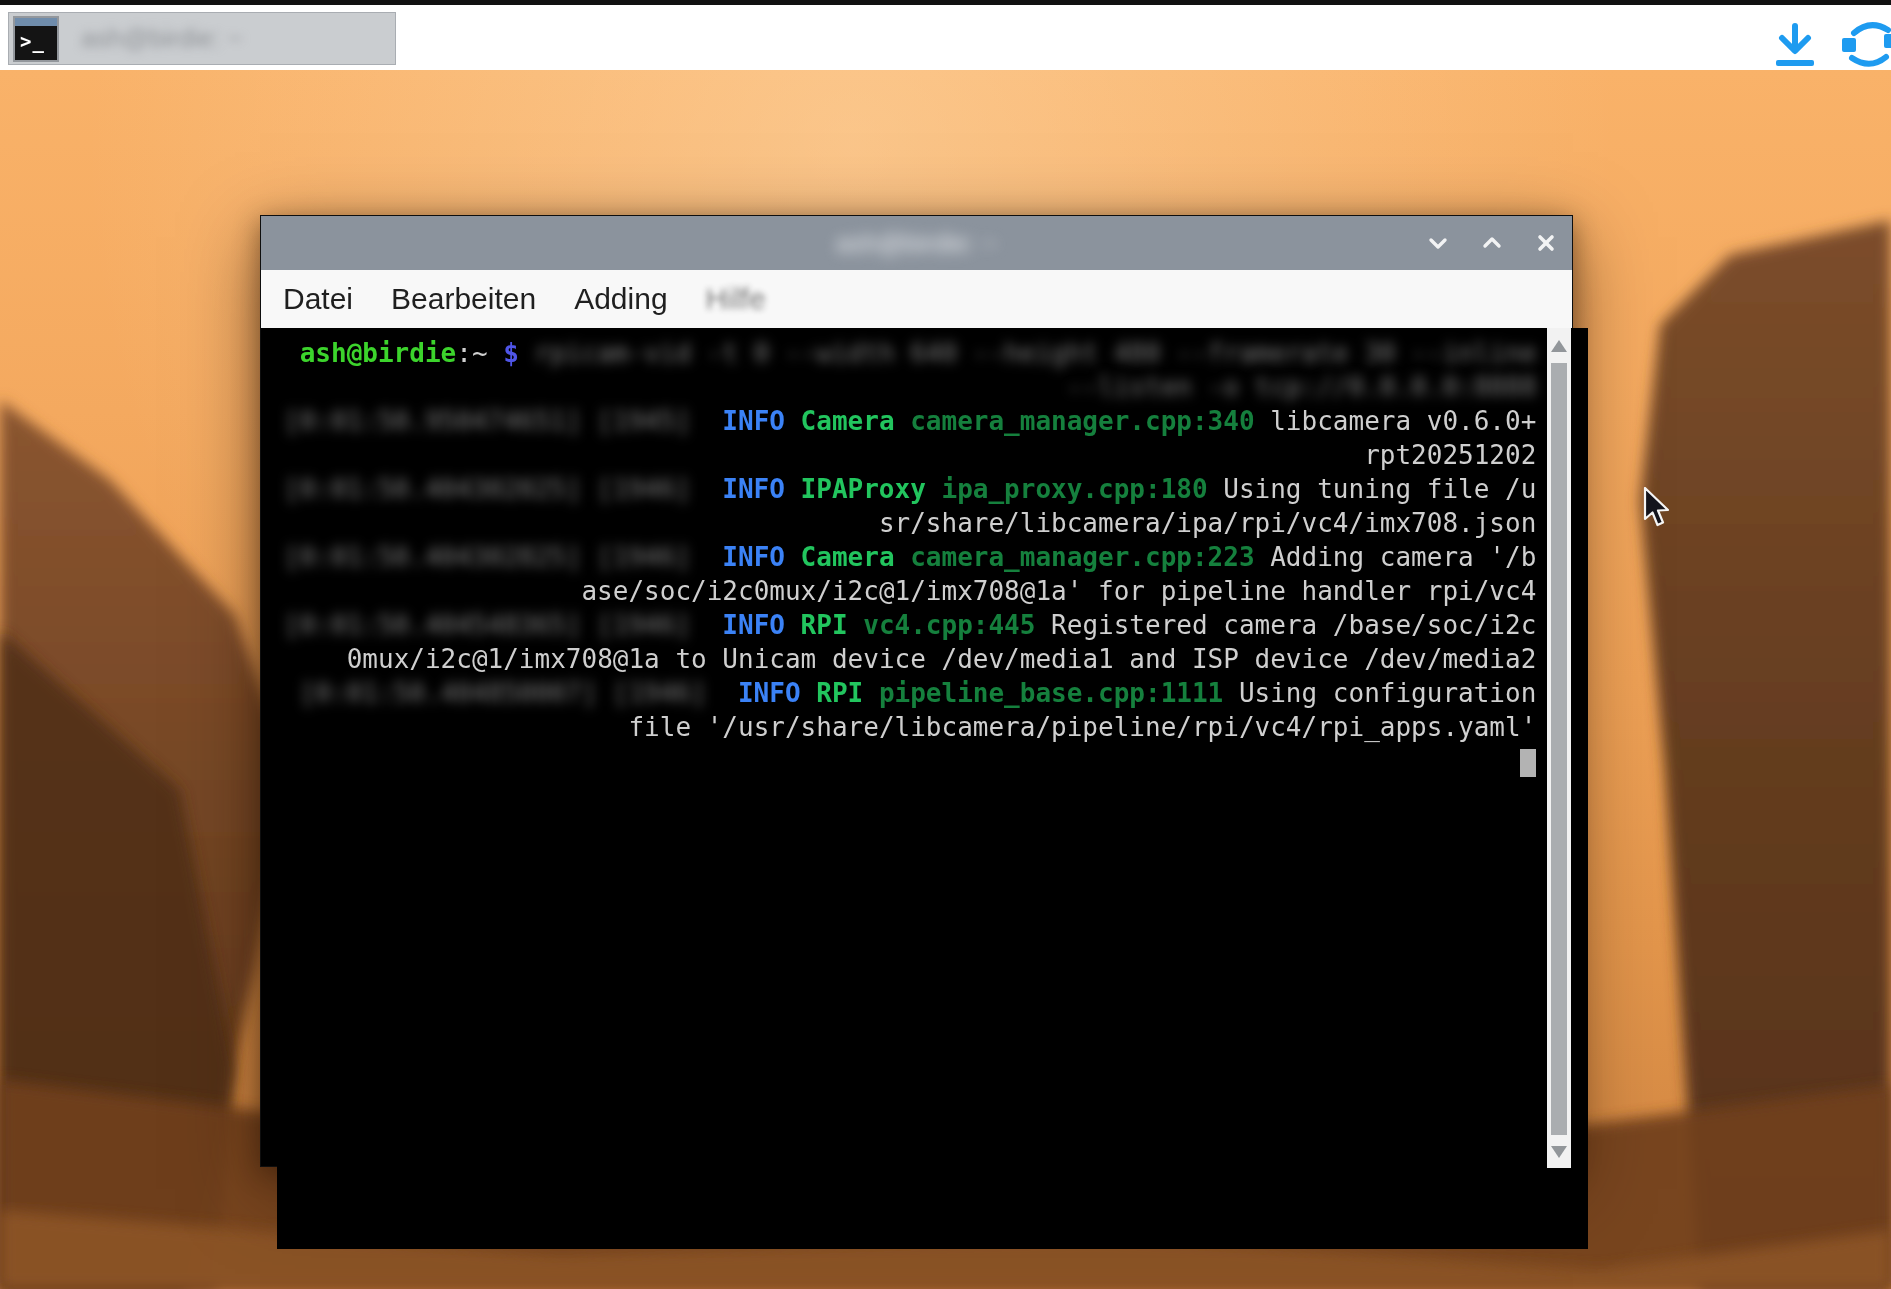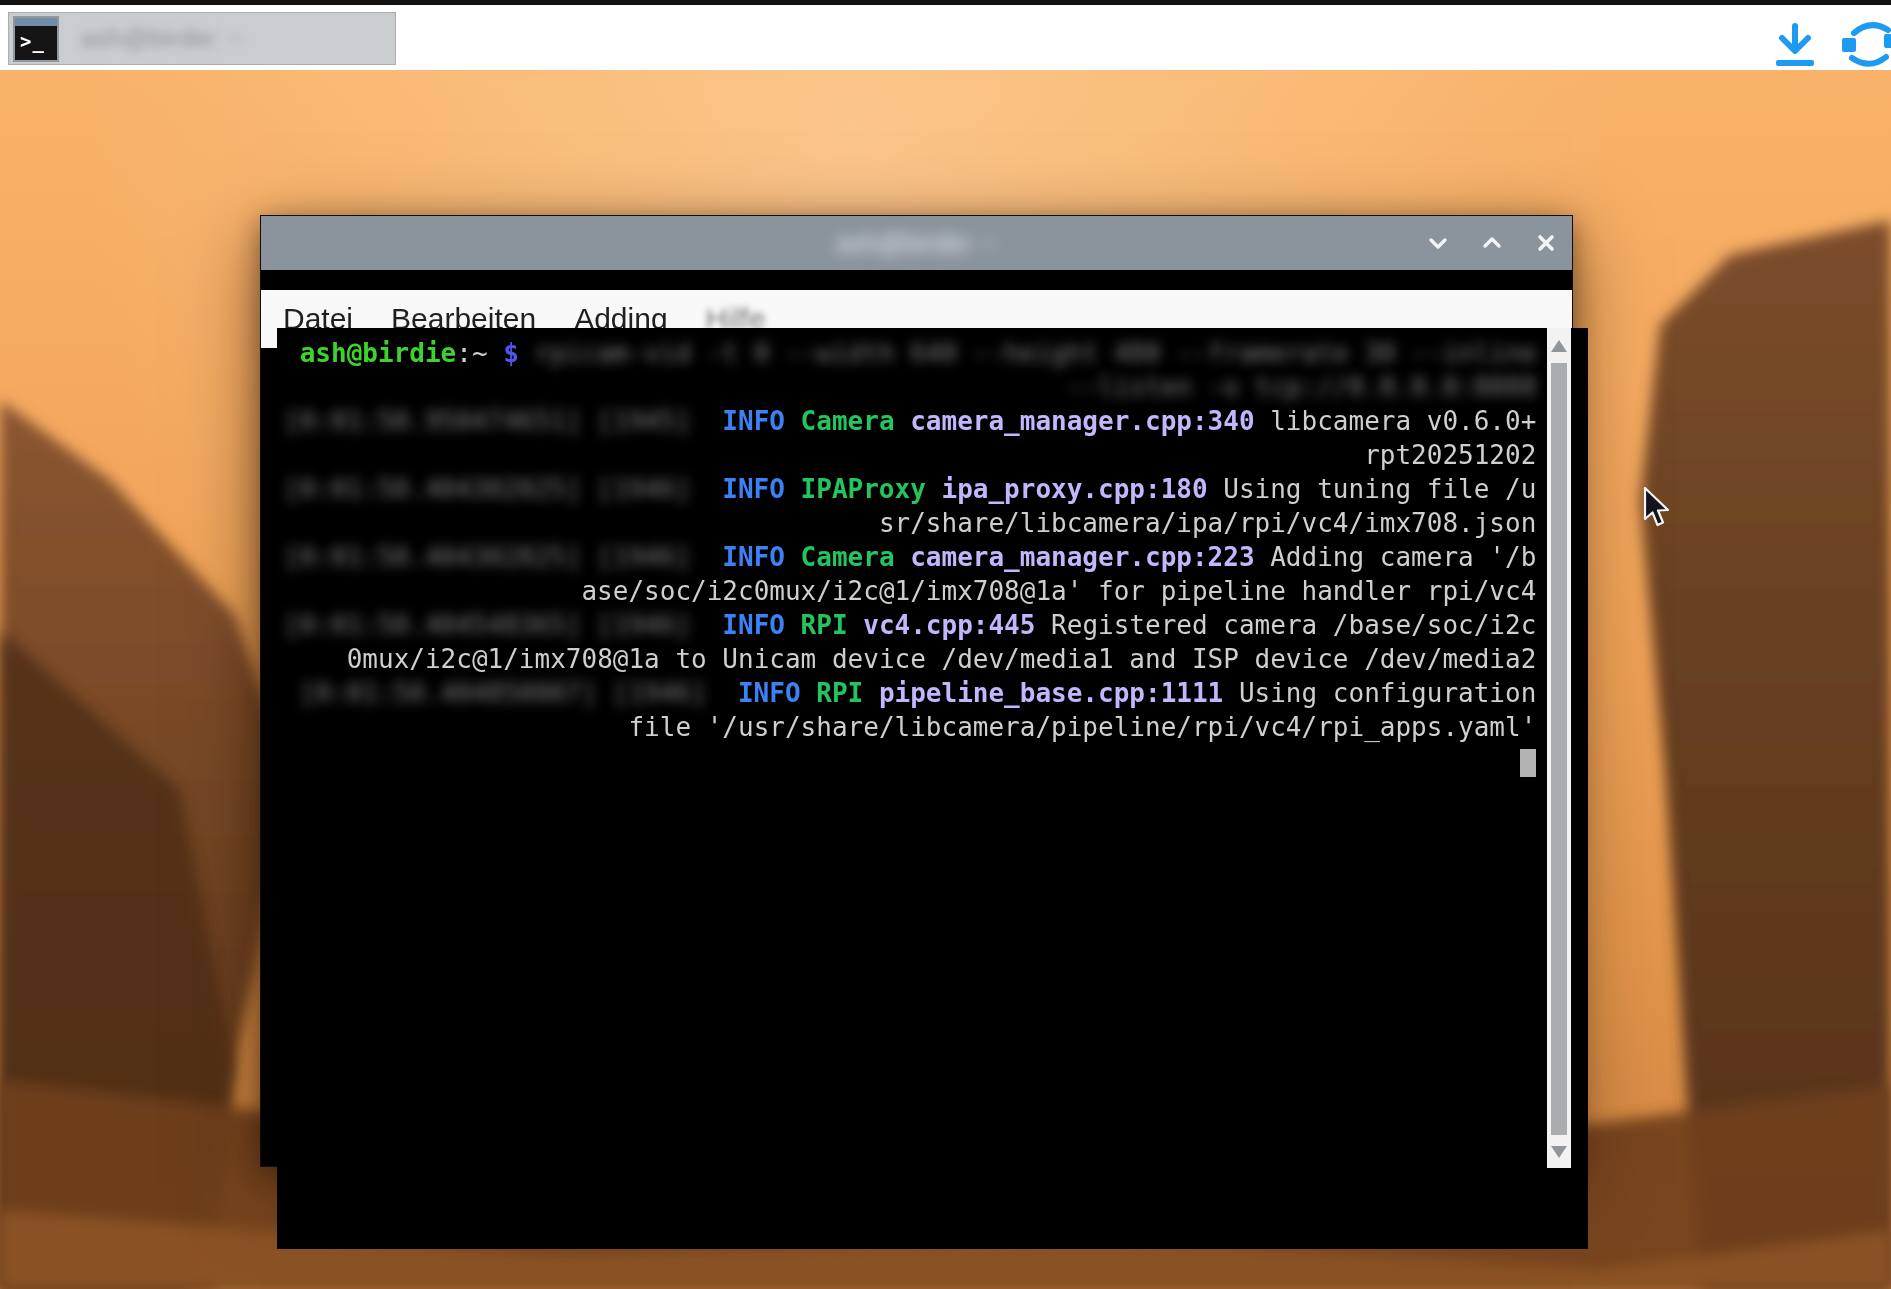--- a/index.html
+++ b/index.html
@@ -35,33 +35,33 @@
   .window { position:absolute; left:260px; top:215px; width:1313px; height:952px; z-index:40;
             box-shadow:0 22px 70px rgba(45,22,5,.55), 0 6px 24px rgba(45,22,5,.45);
             border:1px solid rgba(30,30,30,.45); background:#000; }
   .titlebar { position:absolute; left:0; top:0; width:100%; height:54px; background:#8b939d;
               display:flex; align-items:center; justify-content:center; }
   .titlebar-title { color:#e9ebee; font-size:26px; filter:blur(7px); white-space:nowrap; }
   .win-controls { position:absolute; right:14px; top:0; height:54px; display:flex; align-items:center; gap:30px; }
   .win-btn { width:24px; height:24px; display:flex; align-items:center; justify-content:center; cursor:default; }
 
   .menubar { position:absolute; left:0; top:54px; width:100%; height:58px; background:#f8f8f8;
-             display:flex; align-items:center; padding-left:22px; gap:38px;margin-top:20px; }
+             display:flex; align-items:center; padding-left:22px; gap:38px; }
   .menu-item { font-size:30px; color:#1f1f1f; white-space:nowrap; }
   .menu-blur { filter:blur(3px); opacity:.6; }
 
   .terminal { position:absolute; left:16px; top:112px; width:100%; height:921px; background:#000; overflow:hidden;text-align:right; }
   .terminal-text { position:absolute; left:7px; top:8px; font-family:"DejaVu Sans Mono",monospace;
                    font-size:26px; line-height:34px; white-space:pre; }
   .tline { height:34px; }
   .seg-user   { color:#3cd42c; font-weight:bold; }
   .seg-dollar { color:#4f55e8; font-weight:bold; }
   .seg-info   { color:#3b82f6; font-weight:bold; }
   .seg-name   { color:#22c55e; font-weight:bold; }
-  .seg-loc    { color:#c4b5fd; font-weight:bold; }
+  .seg-loc    { color:#15803d; font-weight:bold; }
   .seg-plain  { color:#cfcfcf; }
   .seg-blur   { color:#7e7e7e; filter:blur(6px); }
   .cursor-block { display:inline-block; width:16px; height:28px; background:#b3b3b3; vertical-align:middle; }
 
   
   .scrollbar { position:absolute; right:1px; top:112px; width:24px; height:840px; background:#f2f2f2; }
   .scroll-arrow-up { position:absolute; left:4px; top:12px; width:0; height:0;
                      border-left:8px solid transparent; border-right:8px solid transparent;
                      border-bottom:12px solid #92969a; }
   .scroll-arrow-down { position:absolute; left:4px; bottom:10px; width:0; height:0;

